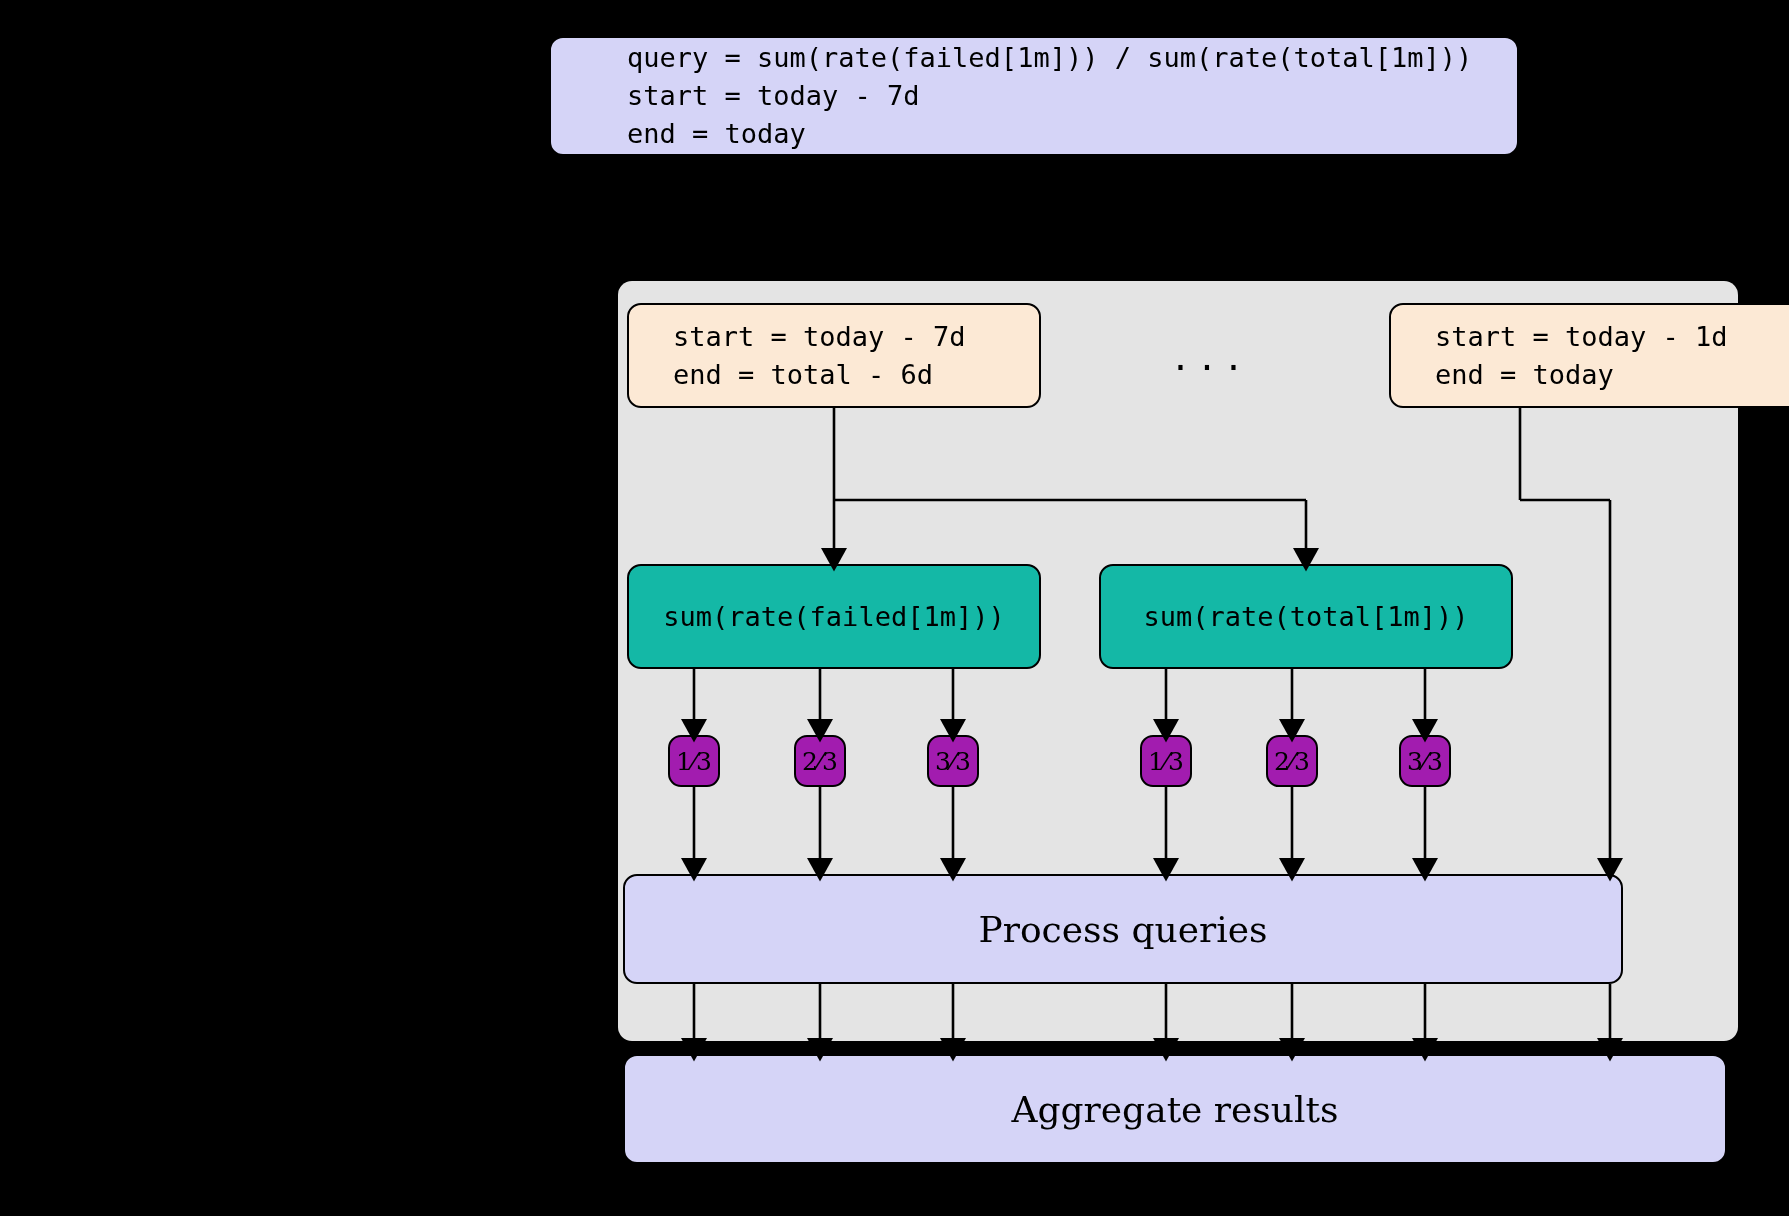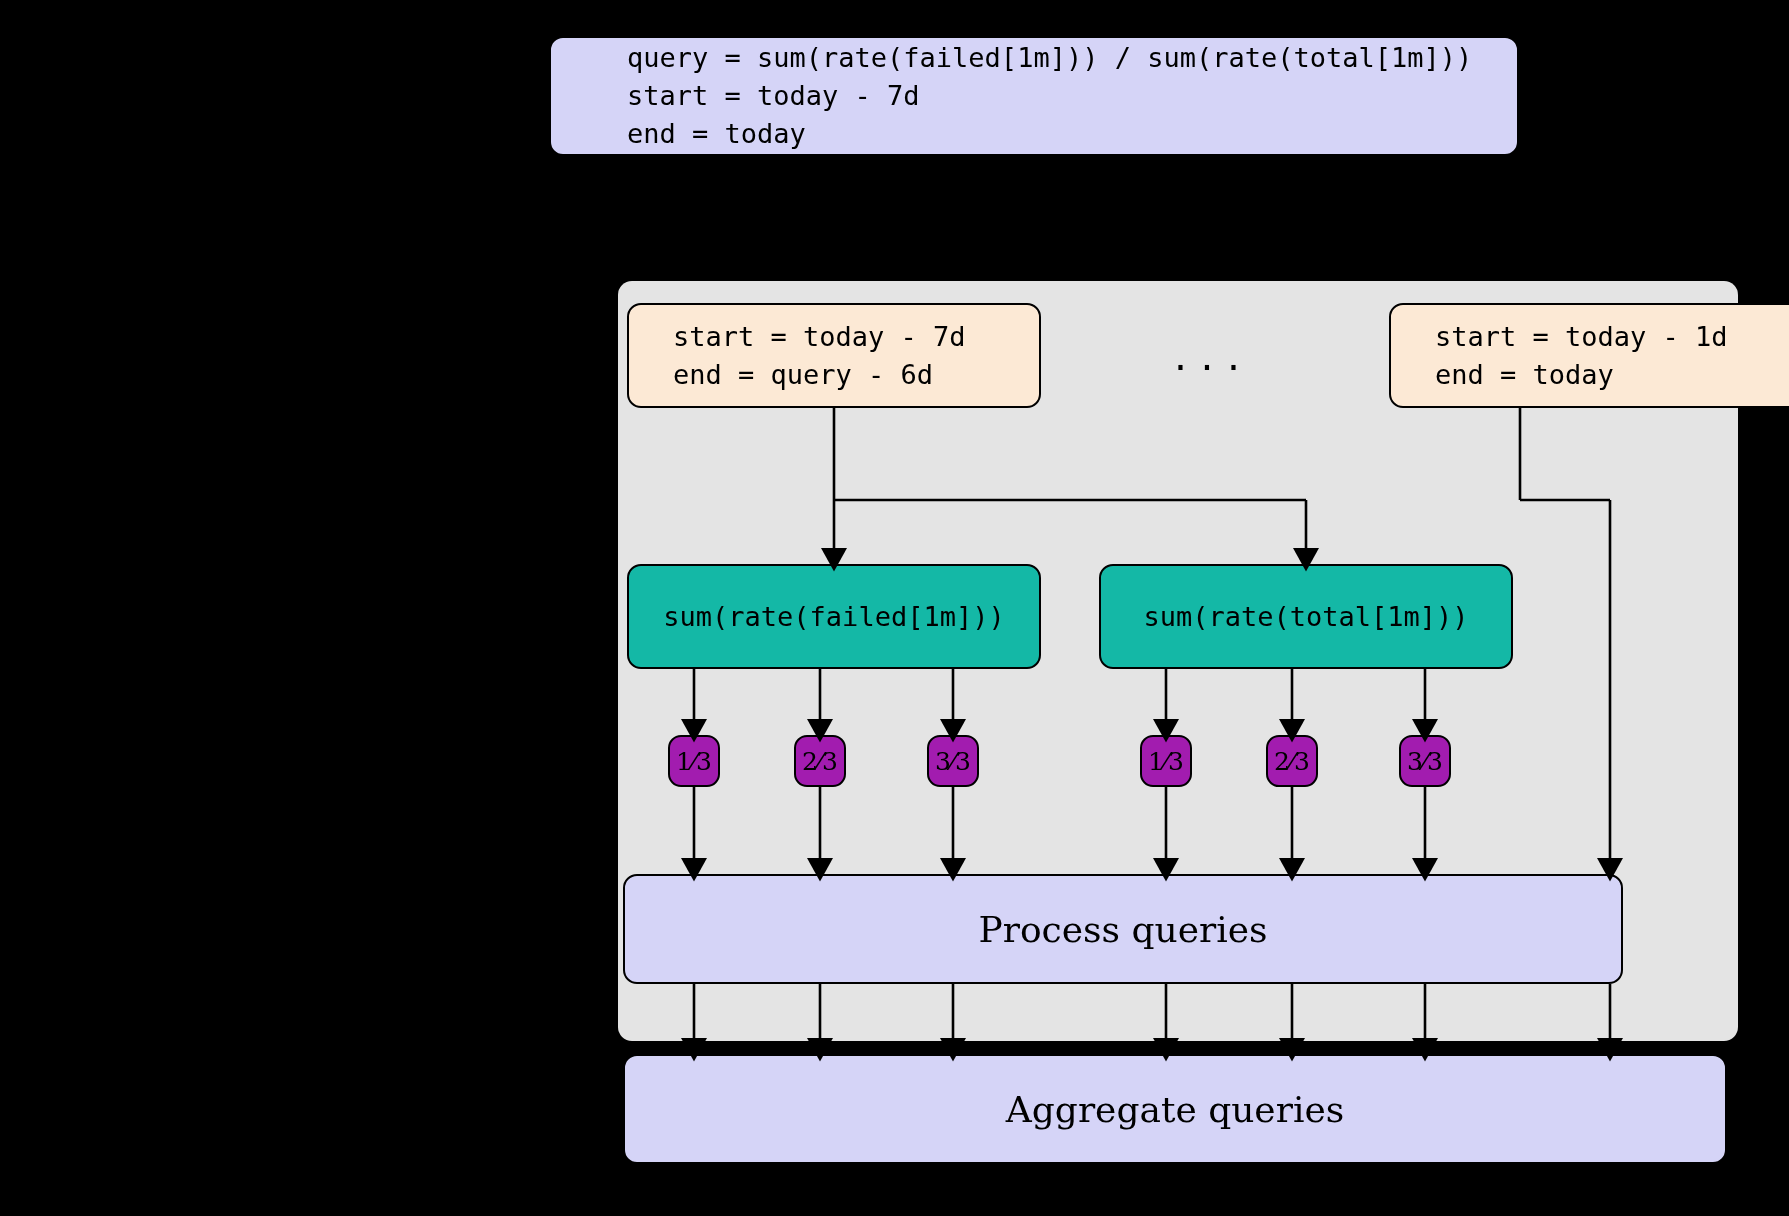--- a/index.html
+++ b/index.html
@@ -169,21 +169,21 @@
   <div class="box" id="query-box">
     <div class="code-line">query = sum(rate(failed[1m])) / sum(rate(total[1m]))</div>
     <div class="code-line">start = today - 7d</div>
     <div class="code-line">end = today</div>
   </div>
 
   <div id="shard-panel"></div>
 
   <div class="box range-box" id="range-box-first">
     <div class="code-line">start = today - 7d</div>
-    <div class="code-line">end = query - 6d</div>
+    <div class="code-line">end = total - 6d</div>
   </div>
 
   <div id="range-ellipsis">...</div>
 
   <div class="box range-box" id="range-box-last">
     <div class="code-line">start = today - 1d</div>
     <div class="code-line">end = today</div>
   </div>
 
   <div class="box metric-box" id="metric-box-failed">
@@ -197,21 +197,21 @@
   <div class="chunk" style="left:794px">2⁄3</div>
   <div class="chunk" style="left:927px">3⁄3</div>
   <div class="chunk" style="left:1140px">1⁄3</div>
   <div class="chunk" style="left:1266px">2⁄3</div>
   <div class="chunk" style="left:1399px">3⁄3</div>
 
   <div class="box stage-box" id="process-box">
     <div class="stage-label">Process queries</div>
   </div>
   <div class="box stage-box" id="aggregate-box">
-    <div class="stage-label">Aggregate queries</div>
+    <div class="stage-label">Aggregate results</div>
   </div>
 
   <svg id="wires" viewBox="0 0 1789 1216" xmlns="http://www.w3.org/2000/svg">
     <defs>
       <marker id="ah" markerWidth="11" markerHeight="11" refX="1.5" refY="5" orient="auto" markerUnits="strokeWidth">
         <path d="M0,0 L0,10 L9,5 z" fill="#000000"></path>
       </marker>
     </defs>
     <g stroke="#000000" stroke-width="2.6" fill="none">
 

